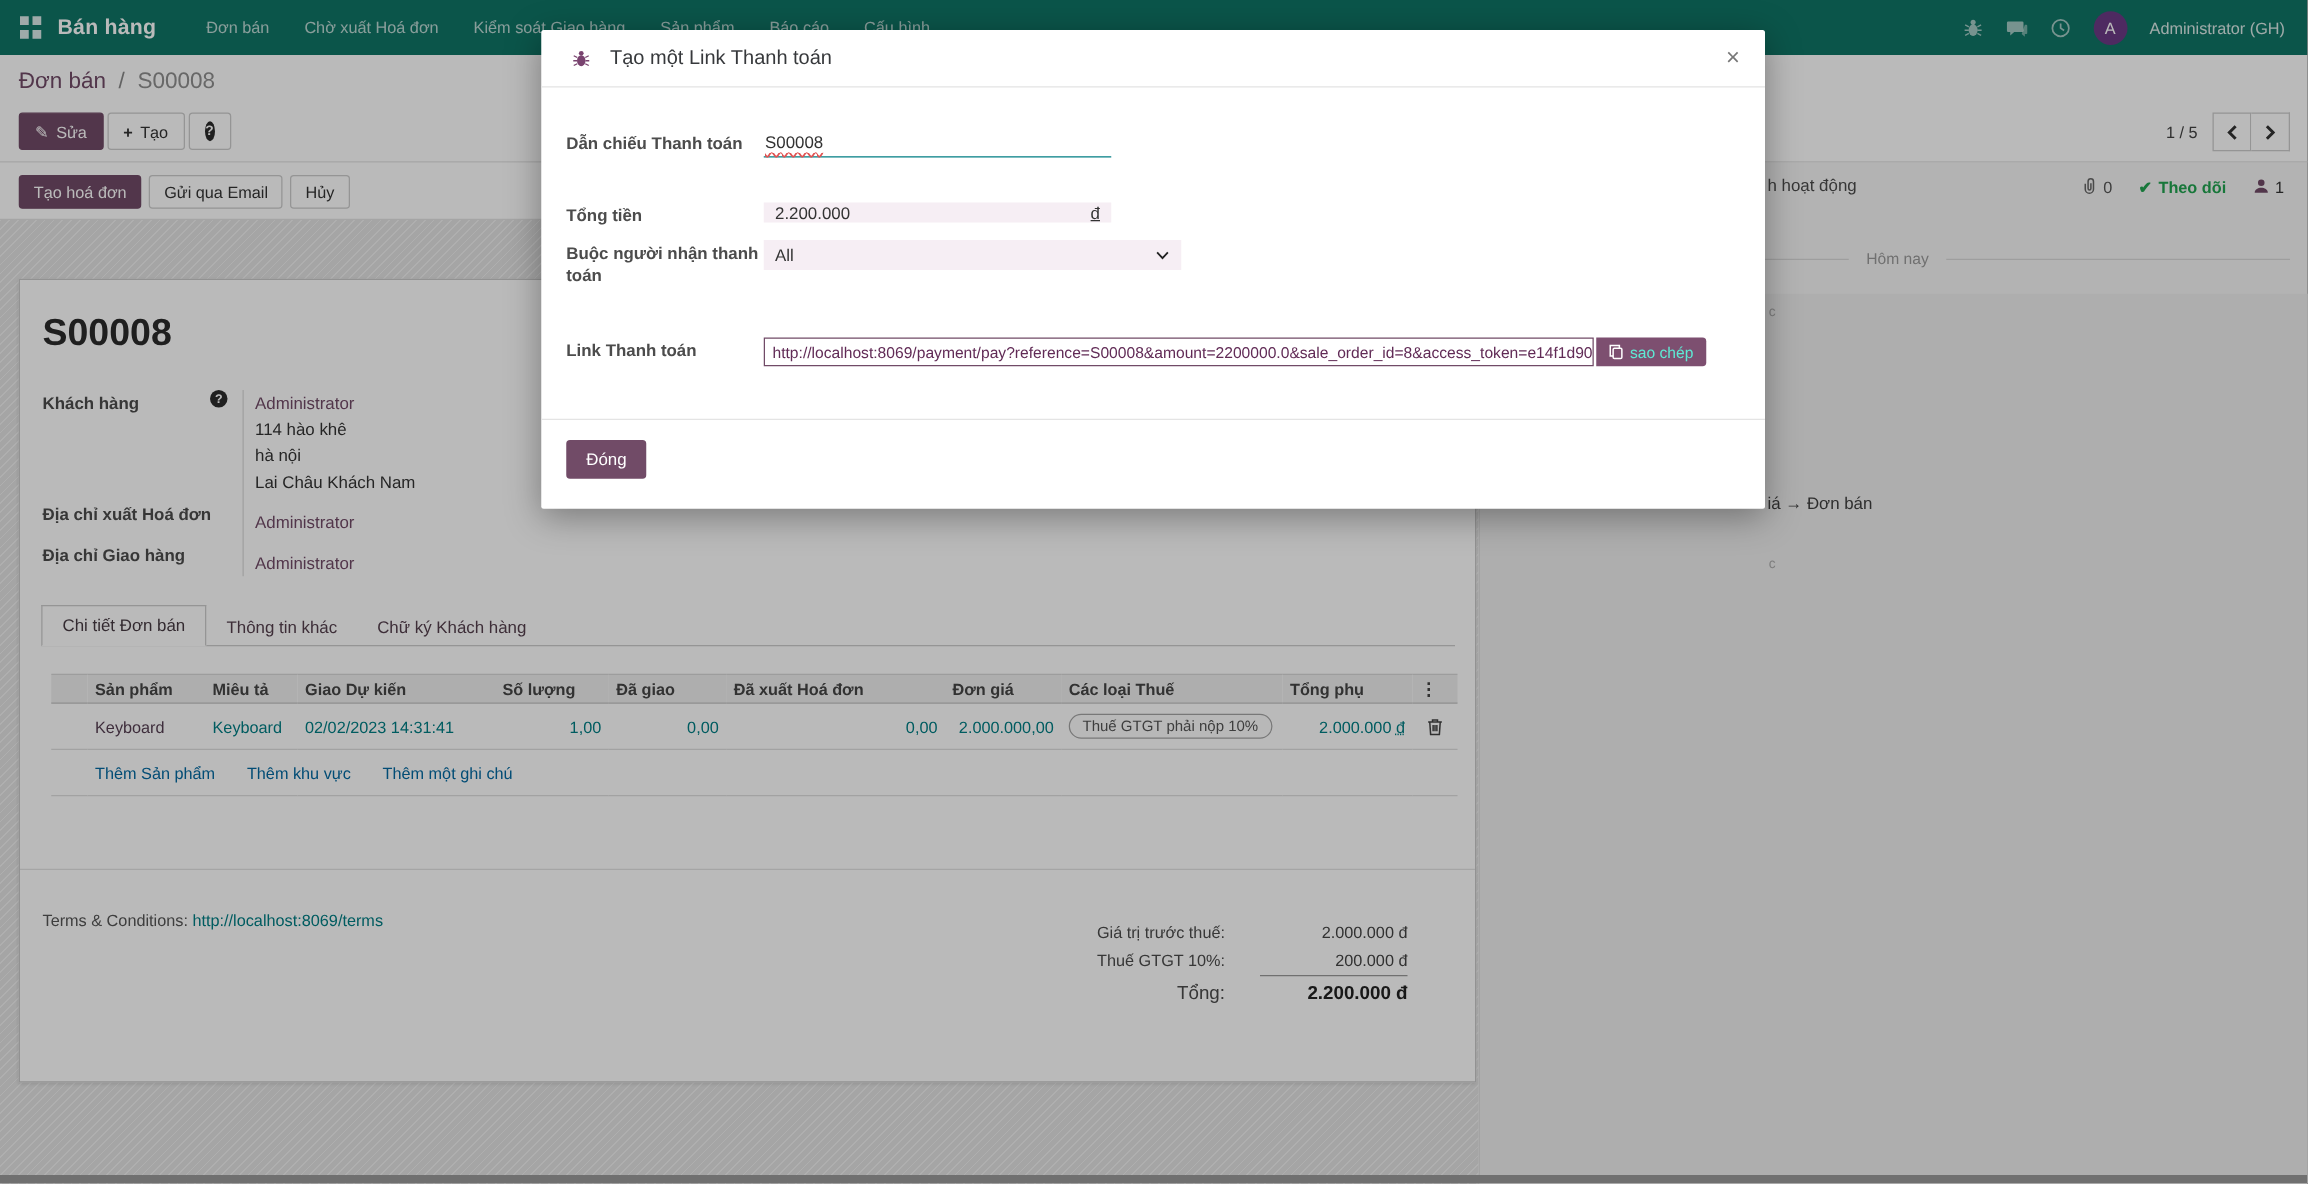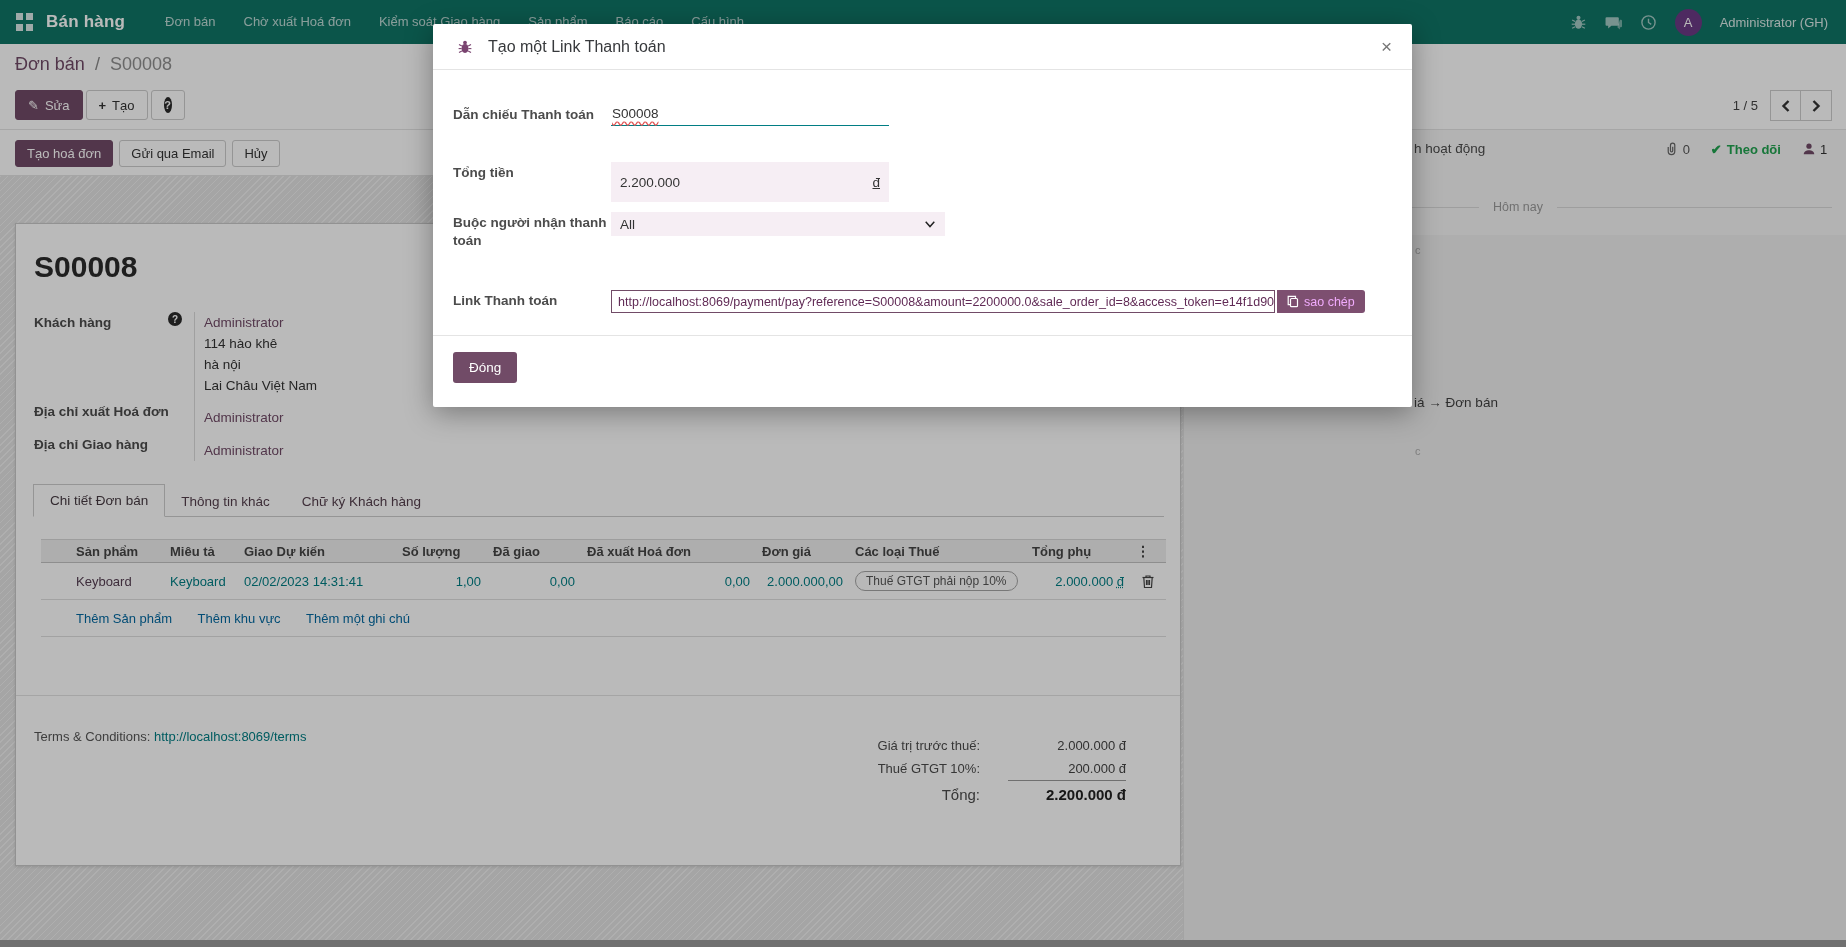--- a/index.html
+++ b/index.html
@@ -106,30 +106,30 @@
   .modal{position:absolute;left:433px;top:24px;width:979px;height:383px;background:#fff;border-radius:2px;box-shadow:0 6px 28px rgba(0,0,0,.35);z-index:50;}
   .modal-header{height:46px;border-bottom:1px solid #e4e4e4;display:flex;align-items:center;padding:0 20px 0 24px;}
   .bug-ico{width:16px;height:16px;color:#79436f;margin-right:15px;}
   .modal-title{font-size:16px;color:#37393c;font-weight:500;}
   .modal-close{margin-left:auto;font-size:19px;color:#777;cursor:pointer;line-height:1;}
   .modal-body{padding:34px 24px 0 20px;}
   .mrow{display:grid;grid-template-columns:158px 1fr;align-items:start;}
   .mlabel{font-size:13.5px;font-weight:bold;color:#4c4c4c;line-height:18px;padding-top:2px;}
   .inp-line{width:278px;border:none;border-bottom:1px solid #017e84;font-size:13.5px;color:#333;padding:2px 1px 4px 1px;}
   .spell{text-decoration:underline;text-decoration-style:wavy;text-decoration-color:#e05252;text-underline-offset:3px;}
-  .inp-ro{width:278px;height:40px;background:#f6eef4;font-size:13.5px;color:#333;display:flex;align-items:center;padding:0 9px;}
+  .inp-ro{width:278px;height:16px;background:#f6eef4;font-size:13.5px;color:#333;display:flex;align-items:center;padding:0 9px;}
   .inp-ro .cur{margin-left:auto;text-decoration:underline;}
   .sel{width:334px;height:24px;background:#f6eef4;font-size:13.5px;color:#333;display:flex;align-items:center;padding:0 9px;cursor:pointer;}
   .sel svg{margin-left:auto;width:12px;height:12px;color:#222;}
   .mrow1{min-height:50px;margin-bottom:8px;}
   .mrow2{margin-bottom:10px;}
   .mrow4{margin-top:40px;}
   .linkwrap{display:flex;align-items:stretch;}
   .inp-link{width:664px;height:23px;border:1px solid #714B67;font-size:12.5px;color:#612b56;padding:0 6px;display:flex;align-items:center;white-space:nowrap;overflow:hidden;}
-  .copy-btn{height:23px;margin-left:2px;background:#7d4f70;color:#f0abfc;font-size:12.5px;border:none;border-radius:0 3px 3px 0;display:flex;align-items:center;gap:5px;padding:0 10px;cursor:pointer;}
+  .copy-btn{height:23px;margin-left:2px;background:#7d4f70;color:#5eead4;font-size:12.5px;border:none;border-radius:0 3px 3px 0;display:flex;align-items:center;gap:5px;padding:0 10px;cursor:pointer;}
   .copy-btn svg{width:12px;height:13px;}
   .modal-footer{position:absolute;left:0;bottom:0;width:100%;height:72px;border-top:1px solid #e4e4e4;padding:16px 0 0 20px;}
   .btn-close-modal{background:#714B67;color:#fff;border:none;border-radius:3px;font-size:13.5px;padding:8px 16px;height:31px;cursor:pointer;}
 </style>
 </head>
 <body>
 
 <div class="screen">
 
   <div class="navbar">
@@ -227,21 +227,21 @@
           <span>Khách hàng</span>
           <span class="help-circle" style="width:14px;height:14px;font-size:10px;">?</span>
         </div>
         <div class="flabel frow" style="margin-bottom:12px;">Địa chỉ xuất Hoá đơn</div>
         <div class="flabel">Địa chỉ Giao hàng</div>
       </div>
       <div class="vals">
         <div class="fval"><span class="link">Administrator</span></div>
         <div class="addr-line">114 hào khê</div>
         <div class="addr-line">hà nội</div>
-        <div class="addr-line" style="margin-bottom:11px;">Lai Châu Việt Nam</div>
+        <div class="addr-line" style="margin-bottom:11px;">Lai Châu Khách Nam</div>
         <div class="fval frow" style="margin-bottom:12px;"><span class="link">Administrator</span></div>
         <div class="fval"><span class="link">Administrator</span></div>
       </div>
     </div>
 
     <div class="tabs">
       <div class="tab active">Chi tiết Đơn bán</div>
       <div class="tab">Thông tin khác</div>
       <div class="tab">Chữ ký Khách hàng</div>
     </div>

